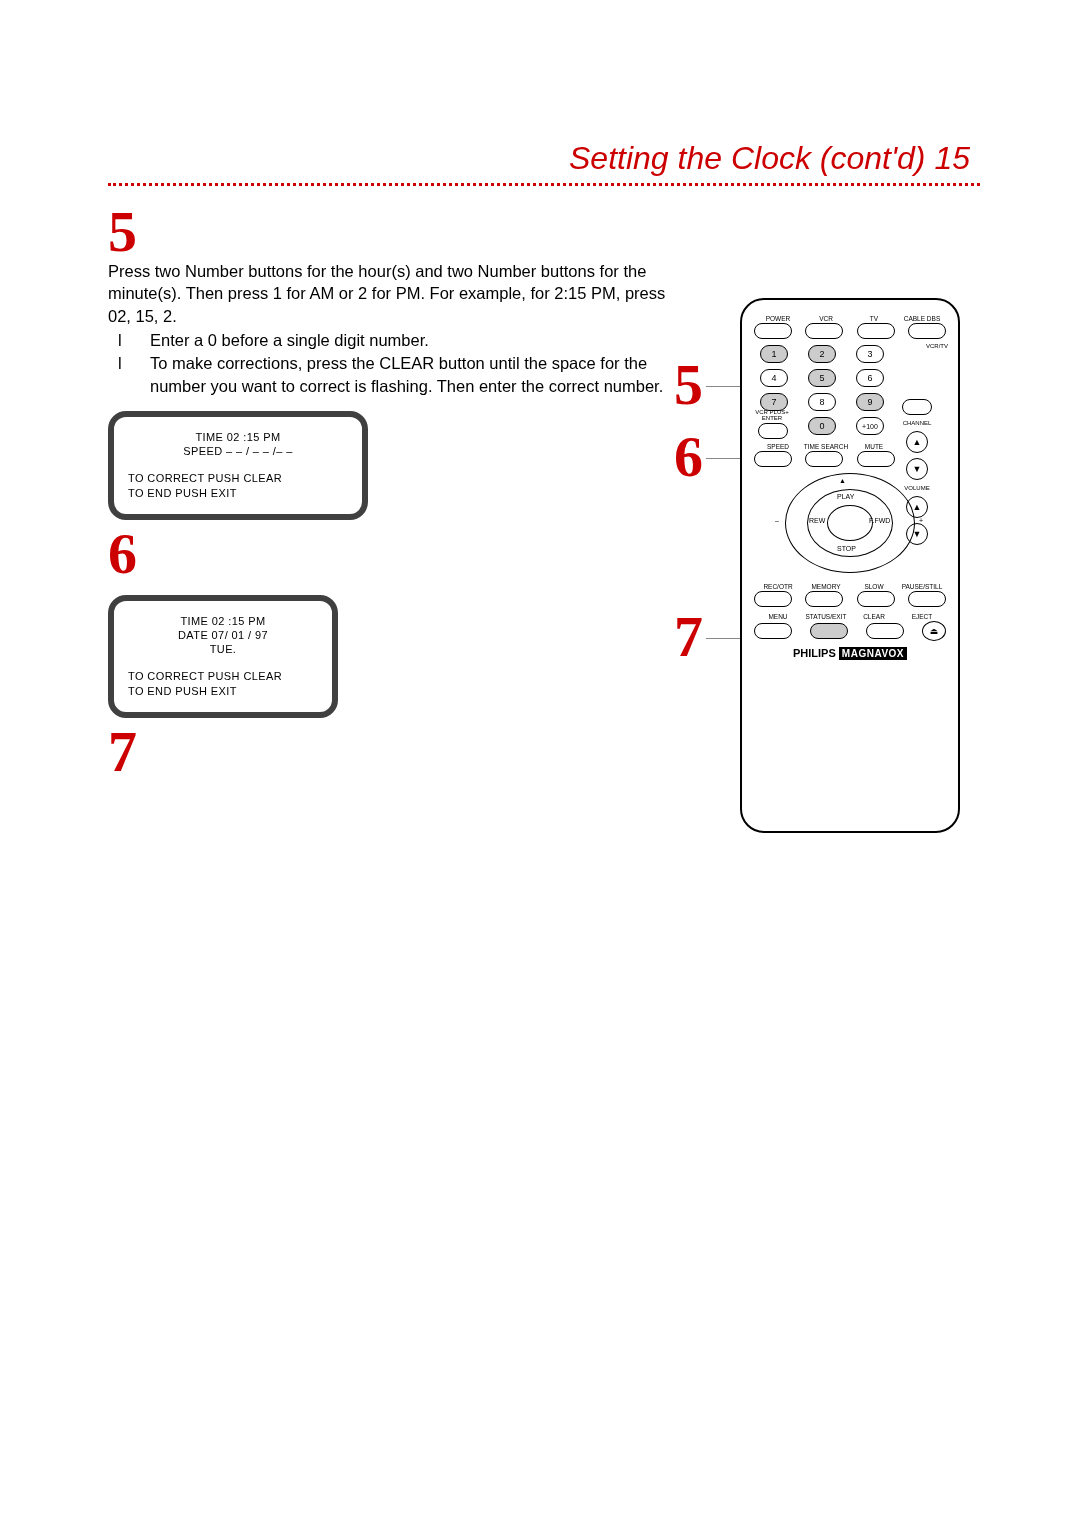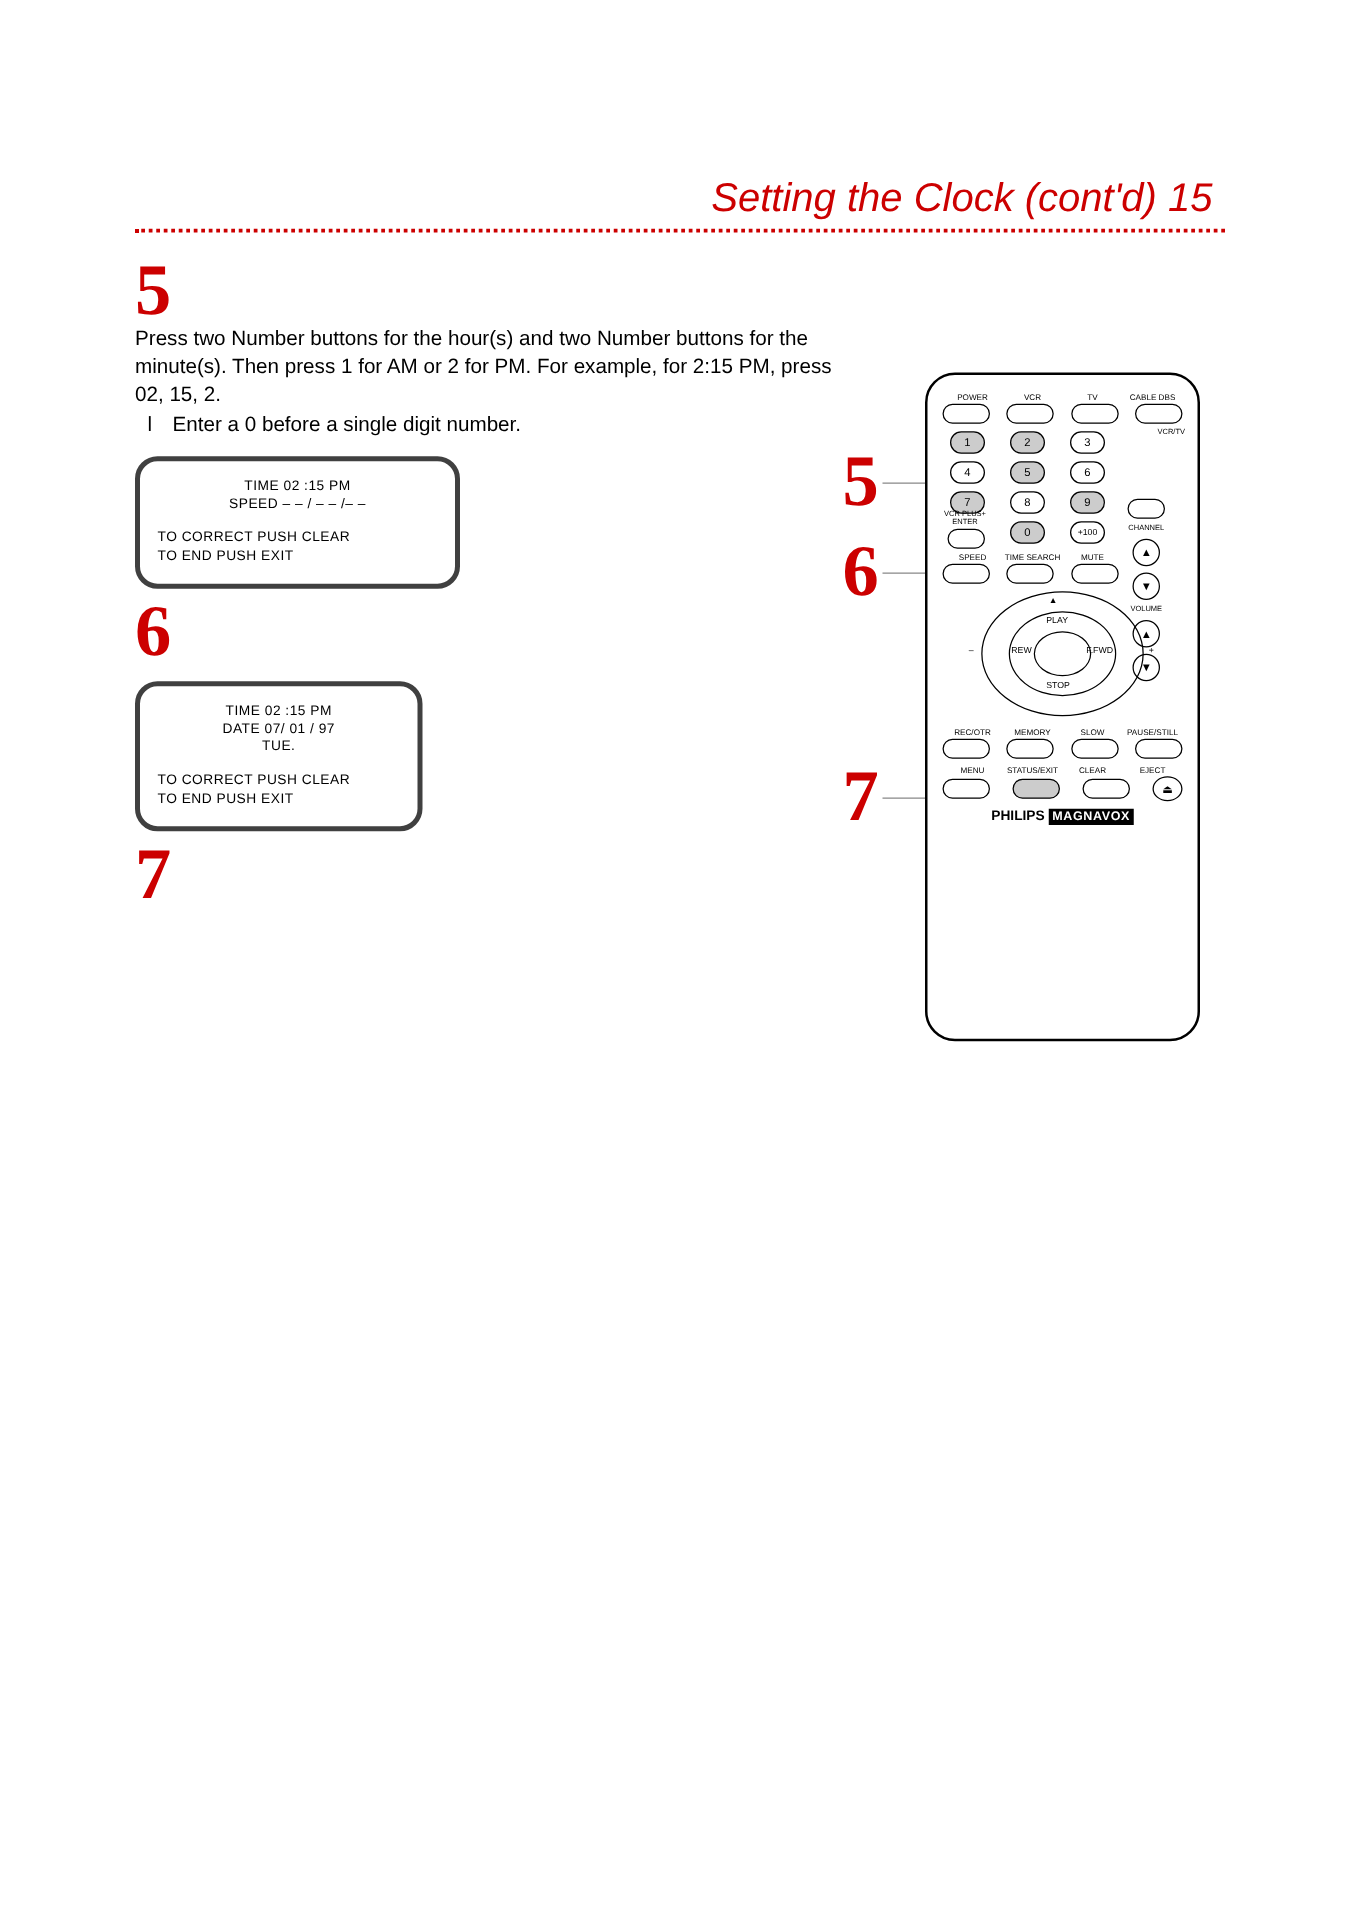--- a/index.html
+++ b/index.html
@@ -47,31 +47,31 @@
   .bodytext b { font-weight: normal; }
   ul.bullets {
     list-style: none;
     padding-left: 14px;
     margin-top: 2px;
   }
   ul.bullets li {
     font-size: 16.5px;
     line-height: 1.35;
     position: relative;
-    padding-left: 16px;
+    padding-left: 28px;
     margin-bottom: 1px;
   }
   ul.bullets li::before {
     content: "l";
     position: absolute;
     left: -4px;
     top: 0;
   }
   .osd {
-    border: 4px solid #404040;
+    border: 6px solid #404040;
     border-radius: 18px;
     padding: 14px 14px;
     margin: 14px 0 4px 0;
     width: 260px;
     font-size: 11px;
     letter-spacing: 0.4px;
   }
   .osd .center { text-align: center; margin-bottom: 2px; }
   .osd .bottom { margin-top: 14px; line-height: 1.35; }
 
@@ -190,20 +190,21 @@
 
 <div class="columns">
   <div class="left">
 
     <div class="stepnum">5</div>
     <p class="bodytext">
       <b>Press two Number buttons for the hour(s) and two Number buttons for the minute(s). Then press 1 for AM or 2 for PM.</b><span> For example, for 2:15 PM, press 02, 15, 2.</span>
     </p>
     <ul class="bullets">
       <li>Enter a 0 before a single digit number.</li>
+      <li>To make corrections, press the CLEAR button until the space for the number you want to correct is flashing. Then enter the correct number.</li>
     </ul>
     <div class="osd">
       <div class="center">TIME 02 :15 PM</div>
       <div class="center">SPEED – – / – – /– –</div>
       <div class="bottom">
         <div>TO CORRECT PUSH CLEAR</div>
         <div>TO END PUSH EXIT</div>
       </div>
     </div>
 

